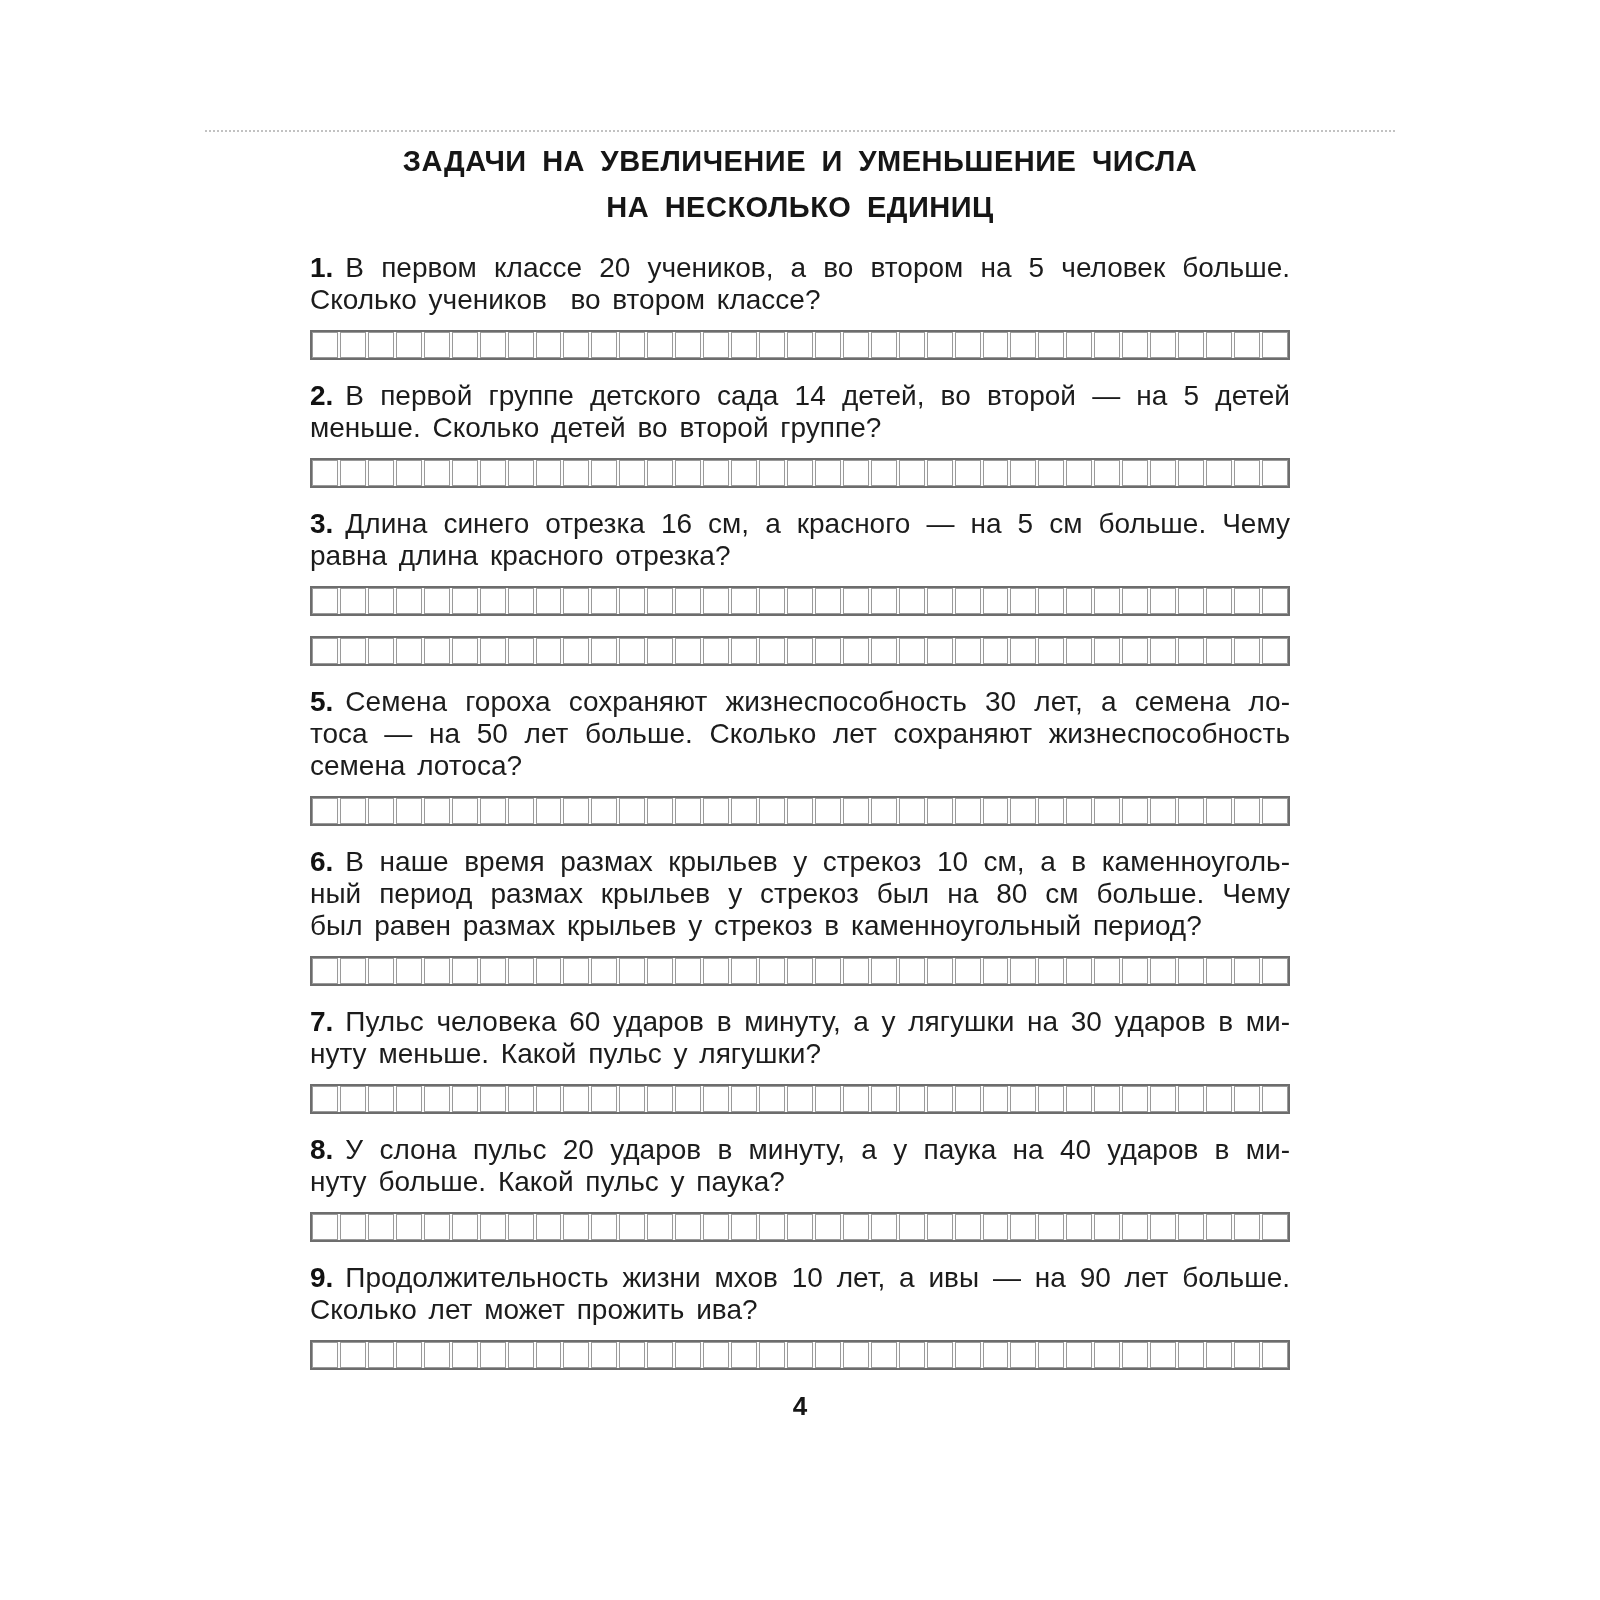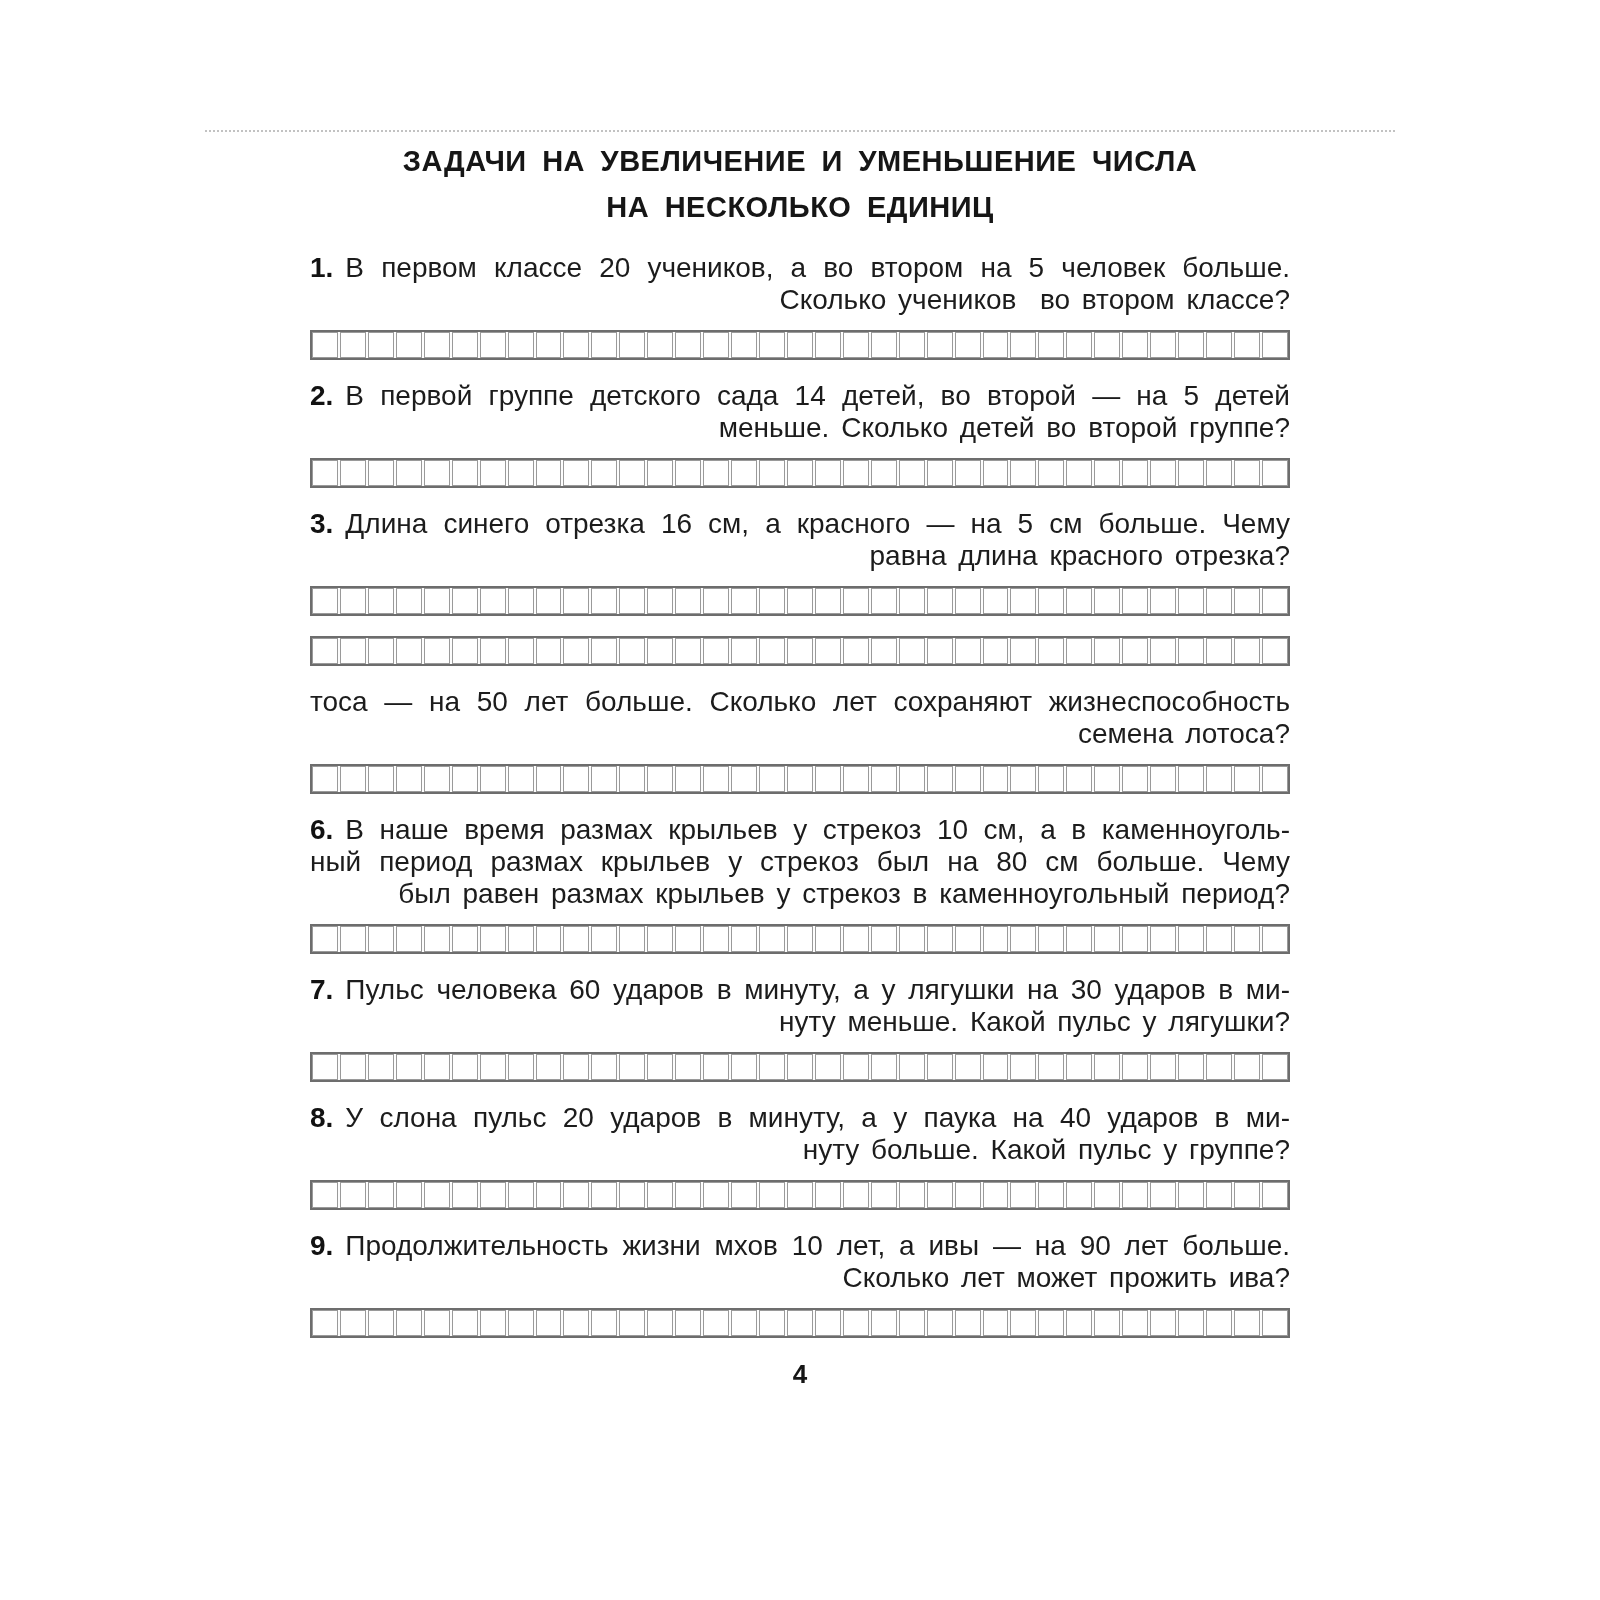--- a/index.html
+++ b/index.html
@@ -35,21 +35,21 @@
     word-spacing: 7px;
     color: #161616;
   }
   .problem { margin: 0; }
   .ptext {
     font-size: 28px;
     line-height: 32px;
     word-spacing: 4px;
     color: #1c1c1c;
   }
-  .line { text-align: right; white-space: normal; }
+  .line { text-align: left; white-space: normal; }
   .line.just {
     text-align: justify;
     text-align-last: justify;
   }
   .pnum {
     font-weight: bold;
     margin-right: 12px;
     color: #121212;
   }
   .agrid {
@@ -251,20 +251,21 @@
           <span class="cell"></span>
           <span class="cell"></span>
           <span class="cell"></span>
           <span class="cell"></span>
           <span class="cell"></span>
           <span class="cell"></span>
         </div>
   </section>
       <section class="problem">
     <div class="ptext">
+          <div class="line just"><b class="pnum">5.</b>Семена гороха сохраняют жизнеспособность 30 лет, а семена ло-</div>
           <div class="line just">тоса — на 50 лет больше. Сколько лет сохраняют жизнеспособность</div>
           <div class="line">семена лотоса?</div>
         </div>
     <div class="agrid">
           <span class="cell"></span>
           <span class="cell"></span>
           <span class="cell"></span>
           <span class="cell"></span>
           <span class="cell"></span>
           <span class="cell"></span>
@@ -382,21 +383,21 @@
           <span class="cell"></span>
           <span class="cell"></span>
           <span class="cell"></span>
           <span class="cell"></span>
           <span class="cell"></span>
         </div>
   </section>
       <section class="problem">
     <div class="ptext">
           <div class="line just"><b class="pnum">8.</b>У слона пульс 20 ударов в минуту, а у паука на 40 ударов в ми-</div>
-          <div class="line">нуту больше. Какой пульс у группе?</div>
+          <div class="line">нуту больше. Какой пульс у паука?</div>
         </div>
     <div class="agrid">
           <span class="cell"></span>
           <span class="cell"></span>
           <span class="cell"></span>
           <span class="cell"></span>
           <span class="cell"></span>
           <span class="cell"></span>
           <span class="cell"></span>
           <span class="cell"></span>

